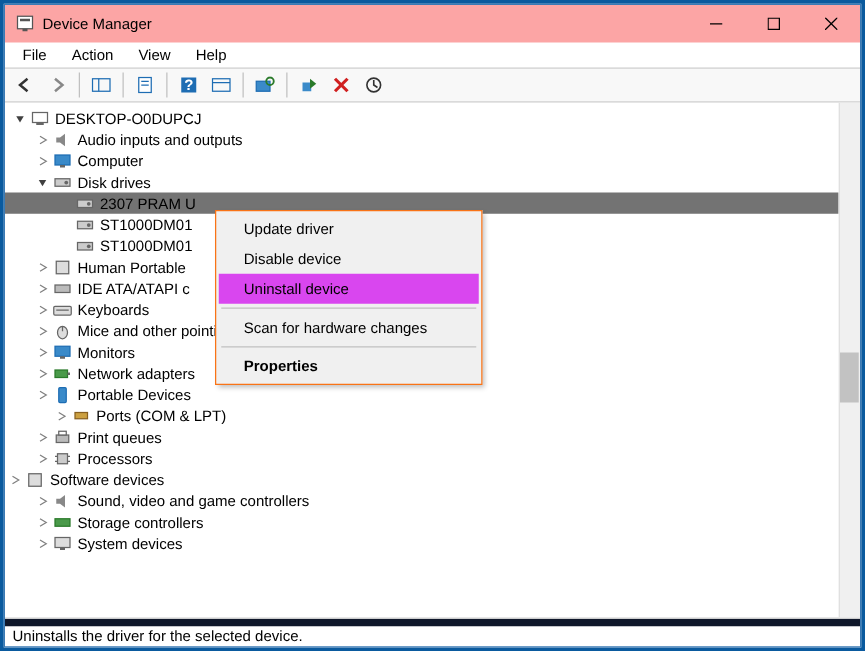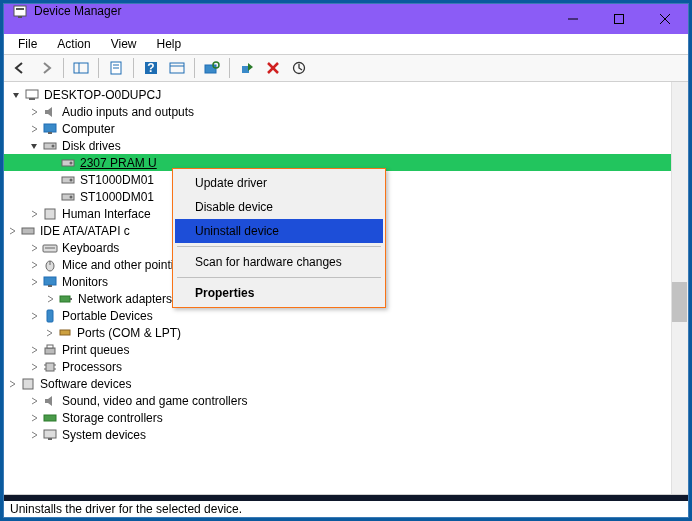--- a/index.html
+++ b/index.html
@@ -1,39 +1,39 @@
 <!DOCTYPE html>
 <html><head>
 <meta charset="utf-8">
 <style>
 * { margin: 0; padding: 0; box-sizing: border-box; font-family: "Segoe UI", Tahoma, sans-serif; font-size: 12px; }
 body { background: #0a5a9e; width: 692px; height: 521px; padding: 3px; }
 .window { background: #fff; width: 100%; height: 100%; border: 1px solid #3a7ab5; display: flex; flex-direction: column; position: relative; }
-.titlebar { height: 30px; display: flex; align-items: flex-start; padding: 0 0 0 8px; background: #8b5cf6; }
+.titlebar { height: 30px; display: flex; align-items: center; padding: 0 0 0 8px; background: #fca5a5; }
 .titlebar-icon { width: 16px; height: 16px; margin-right: 6px; }
 .titlebar-title { flex: 1; font-size: 12px; }
 .win-controls { display: flex; height: 100%; }
 .win-btn { width: 46px; height: 100%; display: flex; align-items: center; justify-content: center; }
 .menubar { height: 20px; display: flex; align-items: center; padding: 0 6px; gap: 4px; }
 .menu-item { padding: 2px 8px; }
 .toolbar { height: 28px; border-top: 1px solid #d0d0d0; border-bottom: 1px solid #d0d0d0; display: flex; align-items: center; padding: 0 4px; gap: 2px; background: #f8f8f8; }
 .tool-btn { width: 24px; height: 22px; display: flex; align-items: center; justify-content: center; border: 1px solid transparent; }
 .tool-sep { width: 1px; height: 20px; background: #c0c0c0; margin: 0 3px; }
 .content { flex: 1; display: flex; border-bottom: 1px solid #d0d0d0; overflow: hidden; position: relative; }
 .tree { flex: 1; overflow-y: auto; padding: 4px 0; }
 .scrollbar-track { width: 17px; background: #f0f0f0; border-left: 1px solid #e0e0e0; position: relative; }
 .scrollbar-thumb { position: absolute; right: 1px; width: 15px; background: #c2c2c2; }
 .tree-row { height: 17px; display: flex; align-items: center; white-space: nowrap; }
-.tree-row.selected { background: #22c55e; text-decoration: underline; }
+.tree-row.selected { background: #737373; }
 .expander { width: 16px; height: 16px; display: flex; align-items: center; justify-content: center; flex-shrink: 0; }
 .dev-icon { width: 16px; height: 16px; margin-right: 4px; flex-shrink: 0; display: flex; align-items: center; justify-content: center; }
 .statusbar { height: 22px; display: flex; align-items: center; padding: 0 6px; font-size: 12px; border-top: 6px solid #0f172a; }
 .context-menu { position: absolute; background: #f0f0f0; border: 1px solid #f97316; box-shadow: 2px 2px 4px rgba(0,0,0,.25); padding: 2px; z-index: 10; }
 .ctx-item { height: 24px; display: flex; align-items: center; padding: 0 36px 0 20px; }
-.ctx-item.highlighted { background: #1d4ed8; }
+.ctx-item.highlighted { background: #d946ef; }
 .ctx-sep { height: 1px; background: #c0c0c0; margin: 3px 2px; }
 .ctx-item.bold { font-weight: bold; }
 svg { display: block; }
 </style>
 </head>
 <body>
 
 <div class="window">
 
   <div class="titlebar">
@@ -233,23 +233,23 @@
         <span class="expander">
             <svg width="10" height="10">
               <path d="M3 2 L8 5 L3 8" fill="none" stroke="#808080"></path>
             </svg>
           </span>
         <span class="dev-icon">
             <svg width="16" height="16">
               <rect x="3" y="3" width="10" height="10" fill="#ddd" stroke="#666"></rect>
             </svg>
           </span>
-        <span>Human Interface</span>
-      </div>
-      <div class="tree-row" style="">
+        <span>Human Portable</span>
+      </div>
+      <div class="tree-row" style="padding-left:22px">
         <span class="expander">
             <svg width="10" height="10">
               <path d="M3 2 L8 5 L3 8" fill="none" stroke="#808080"></path>
             </svg>
           </span>
         <span class="dev-icon">
             <svg width="16" height="16">
               <rect x="2" y="5" width="12" height="6" fill="#bbb" stroke="#666"></rect>
             </svg>
           </span>
@@ -290,21 +290,21 @@
             </svg>
           </span>
         <span class="dev-icon">
             <svg width="16" height="16">
               <rect x="2" y="3" width="12" height="8" fill="#3a8ac9" stroke="#1e6db3"></rect>
               <rect x="6" y="11" width="4" height="2" fill="#666"></rect>
             </svg>
           </span>
         <span>Monitors</span>
       </div>
-      <div class="tree-row" style="padding-left:38px">
+      <div class="tree-row" style="padding-left:22px">
         <span class="expander">
             <svg width="10" height="10">
               <path d="M3 2 L8 5 L3 8" fill="none" stroke="#808080"></path>
             </svg>
           </span>
         <span class="dev-icon">
             <svg width="16" height="16">
               <rect x="2" y="5" width="10" height="6" fill="#4a9a4a" stroke="#2a7a2a"></rect>
               <rect x="12" y="7" width="2" height="2" fill="#666"></rect>
             </svg>

